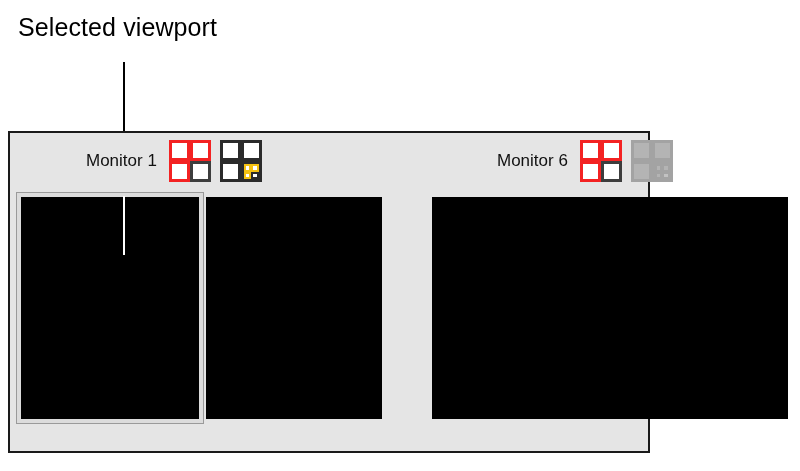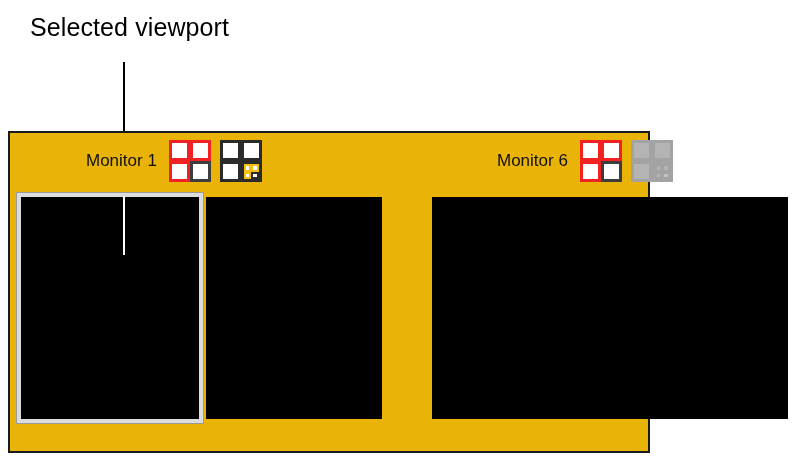--- a/index.html
+++ b/index.html
@@ -11,21 +11,21 @@
     width: 800px;
     height: 471px;
     position: relative;
     font-family: "Liberation Sans", sans-serif;
     overflow: hidden;
   }
 
   
   #annotation-label {
     position: absolute;
-    left: 30px;
+    left: 18px;
     top: 12px;
     font-size: 25px;
     line-height: 30px;
     color: #000000;
     white-space: nowrap;
     letter-spacing: 0.1px;
   }
   #annotation-leader-upper {
     position: absolute;
     left: 123px;
@@ -43,21 +43,21 @@
     background: #ffffff;
   }
 
   
   #monitor-panel {
     position: absolute;
     left: 8px;
     top: 131px;
     width: 642px;
     height: 322px;
-    background: #eab308;
+    background: #e5e5e5;
     border: 2px solid #1a1a1a;
     box-sizing: border-box;
   }
 
   .monitor-group {
     position: absolute;
     top: 0;
     height: 100%;
   }
   #monitor-group-1 { left: 0px;   width: 400px; }

